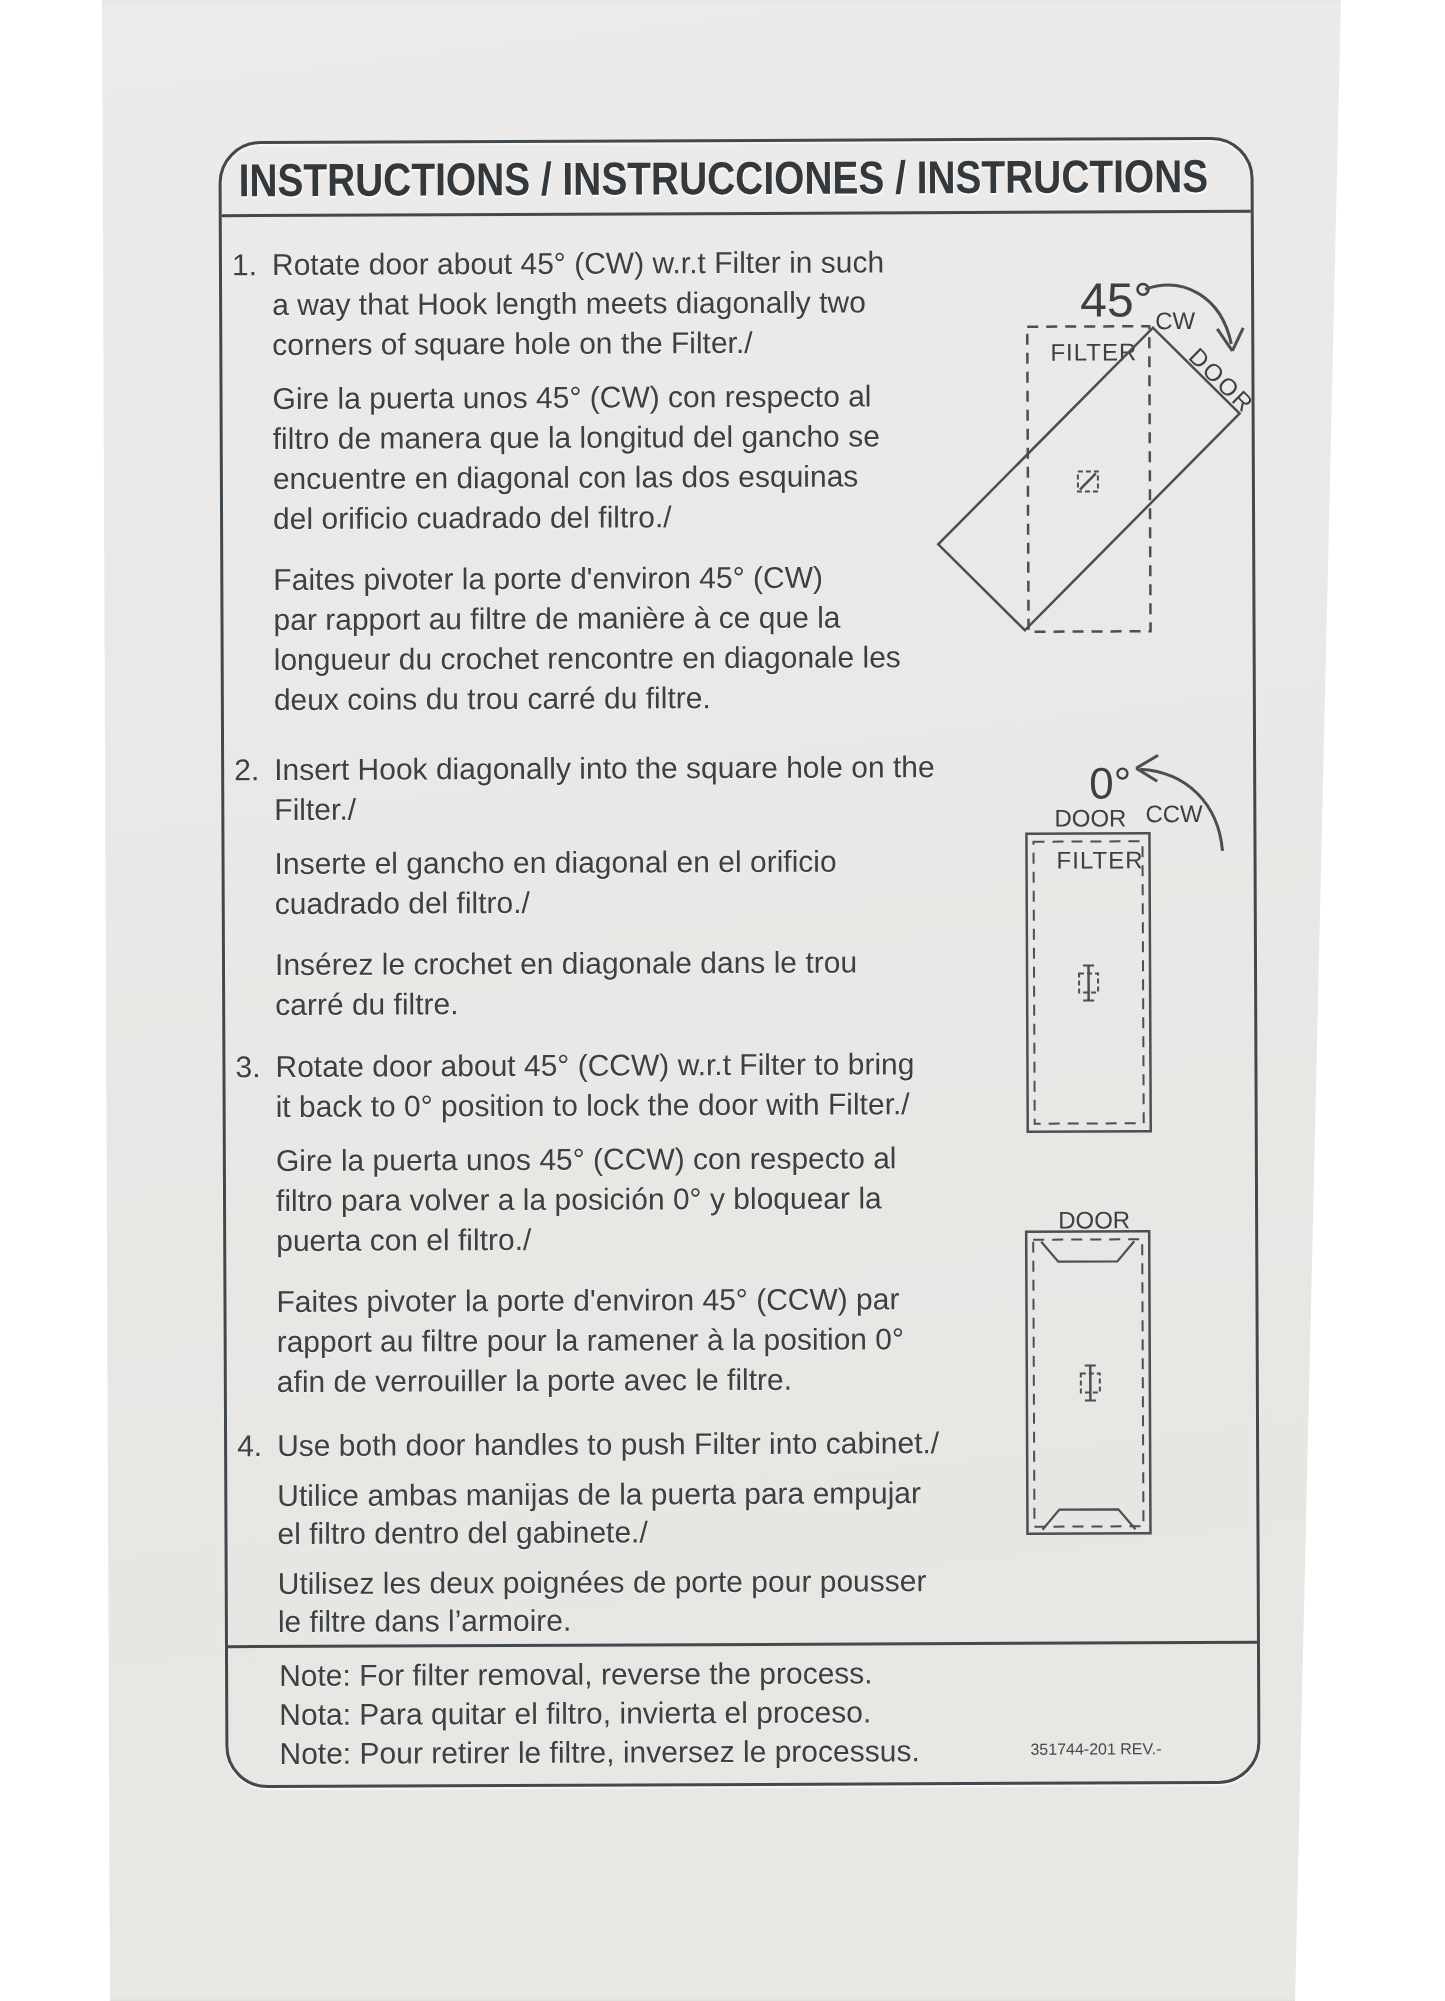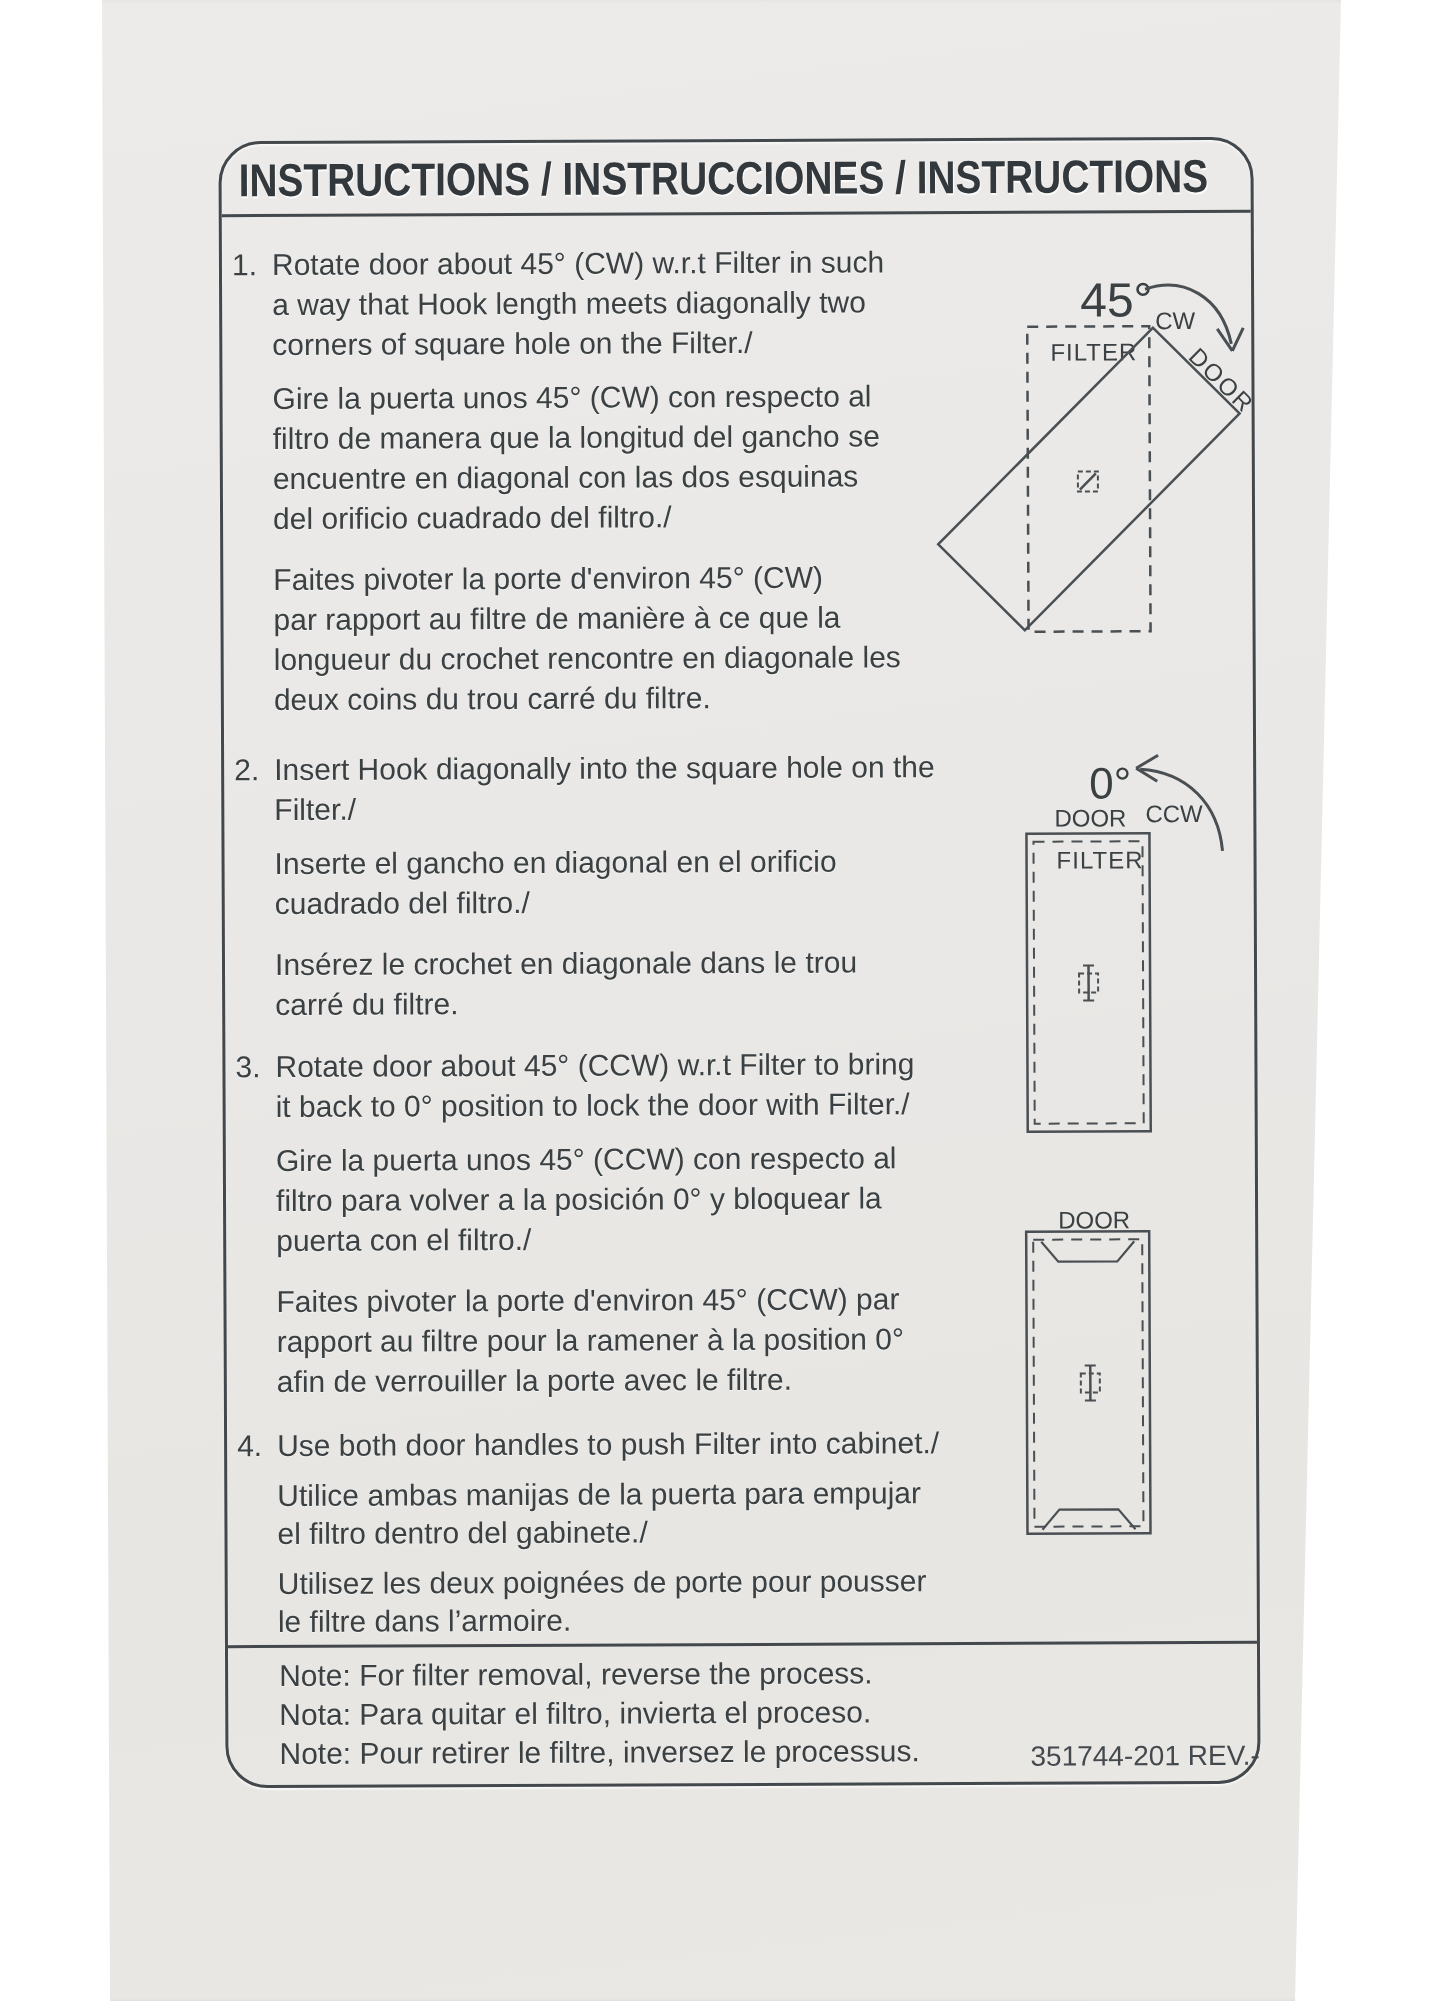--- a/index.html
+++ b/index.html
@@ -43,21 +43,21 @@
   .step.tight p.par-en{margin-bottom:12px;}
   .step.tight p.par-es{margin-bottom:12px;}
   .notes-sep{position:absolute;left:0;top:1501px;width:100%;height:3px;background:#43484c;}
   .notes{
     position:absolute;left:51px;top:1512px;width:860px;
     font-size:30px;line-height:39px;color:#3b4043;
     text-shadow:0 1px 0 rgba(255,255,255,.55);
   }
   .notes p{margin:0;}
   .part-number{
-    position:absolute;left:802px;top:1600px;font-size:28px;color:#44494d;white-space:nowrap;
+    position:absolute;left:802px;top:1600px;font-size:16px;color:#44494d;white-space:nowrap;
   }
   svg{position:absolute;overflow:visible;}
   svg text{fill:#3b4043;font-family:"Liberation Sans","DejaVu Sans",sans-serif;}
   .d-stroke{stroke:#4a4f53;fill:none;}
 </style>
 </head>
 <body>
 
 <div class="paper">
 

